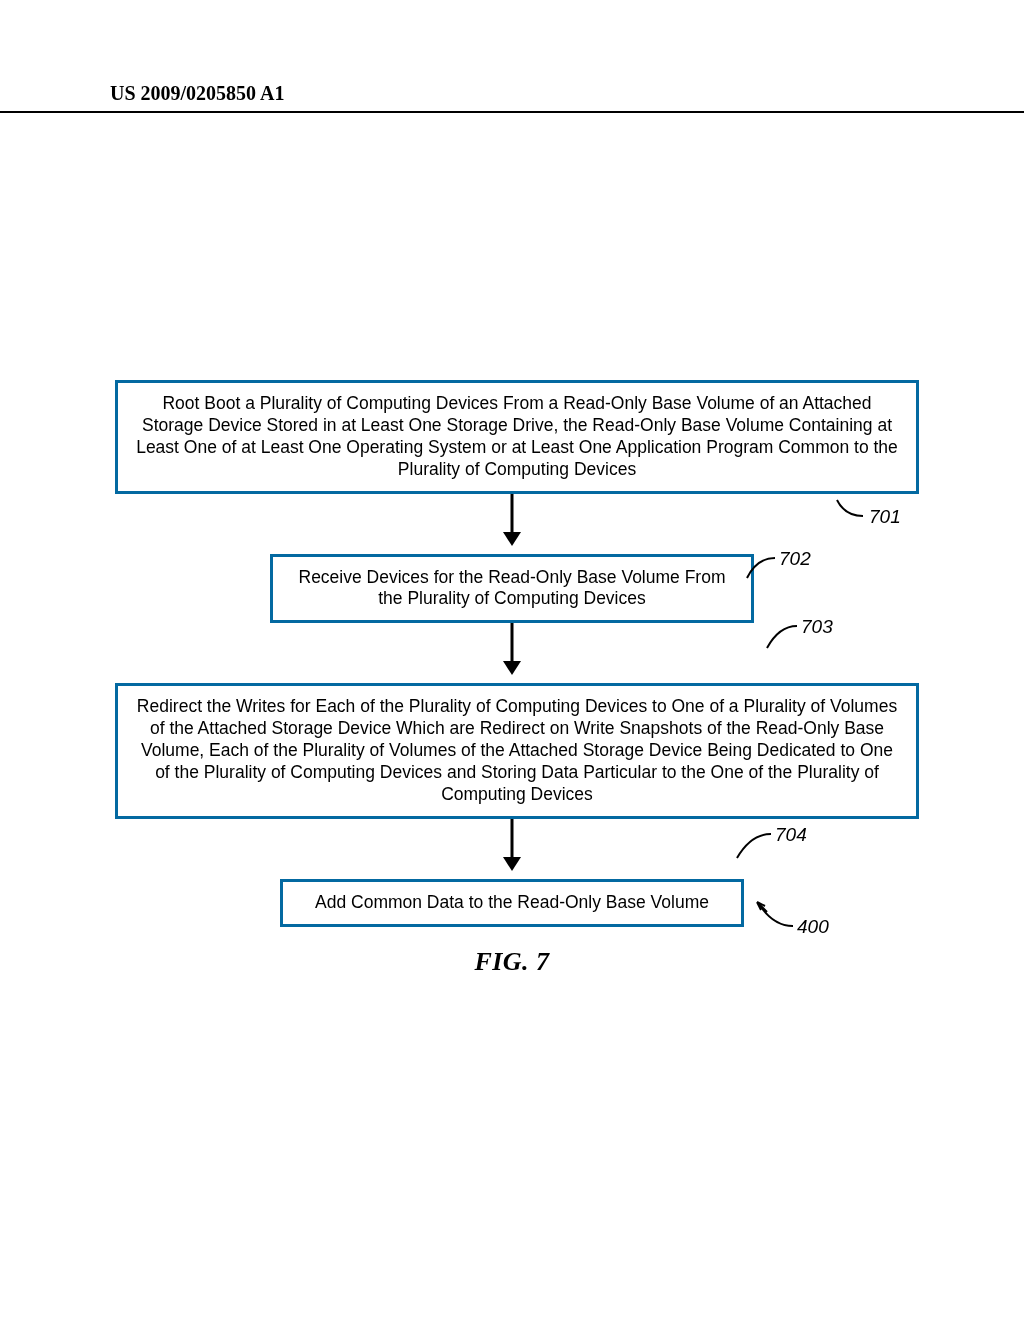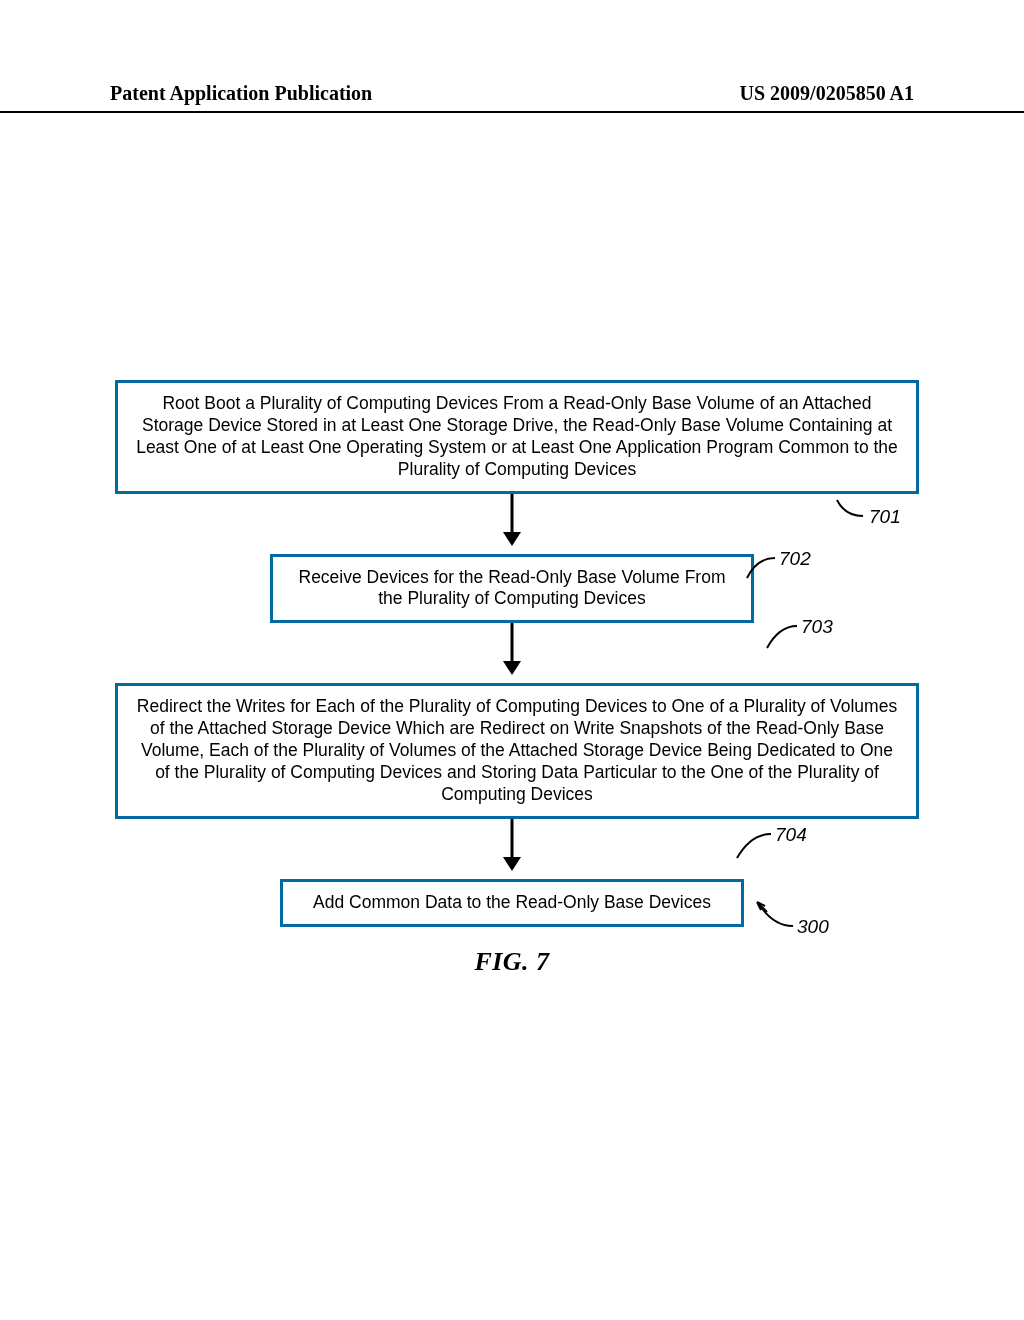--- a/index.html
+++ b/index.html
@@ -95,21 +95,20 @@
     margin-top: 20px;
     letter-spacing: 0.5px;
   }
 </style>
 </head>
 <body>
 
 <div class="page">
 
   <div class="header">
-    <span>Patent Application Publication</span>
     <span>US 2009/0205850 A1</span>
   </div>
 
   <div class="diagram">
 
     <div class="box wide">Root Boot a Plurality of Computing Devices From a Read-Only Base Volume of an Attached Storage Device Stored in at Least One Storage Drive, the Read-Only Base Volume Containing at Least One of at Least One Operating System or at Least One Application Program Common to the Plurality of Computing Devices</div>
 
     <div class="label" style="left:720px; top:118px;">
       <svg width="50" height="30" viewBox="0 0 50 30">
         <path d="M2 2 Q 10 18 28 18" stroke="#000" stroke-width="2" fill="none"></path>
@@ -143,33 +142,33 @@
       <span style="position:absolute; left:36px; top:-2px;text-align:center;">703</span>
     </div>
 
     <div class="box wide">Redirect the Writes for Each of the Plurality of Computing Devices to One of a Plurality of Volumes of the Attached Storage Device Which are Redirect on Write Snapshots of the Read-Only Base Volume, Each of the Plurality of Volumes of the Attached Storage Device Being Dedicated to One of the Plurality of Computing Devices and Storing Data Particular to the One of the Plurality of Computing Devices</div>
 
     <div class="arrow-wrap">
       <div class="arrow-line"></div>
       <div class="arrow-head"></div>
     </div>
 
-    <div class="box small">Add Common Data to the Read-Only Base Devices</div>
+    <div class="box small">Add Common Data to the Read-Only Base Volume</div>
 
     <div class="label" style="left:620px; top:448px;">
       <svg width="58" height="34" viewBox="0 0 58 34">
         <path d="M2 30 Q 16 6 36 6" stroke="#000" stroke-width="2" fill="none"></path>
       </svg>
       <span style="position:absolute; left:40px; top:-4px;">704</span>
     </div>
 
     <div class="fig-caption">FIG. 7</div>
 
     <div class="label" style="left:640px; top:520px;">
       <svg width="60" height="34" viewBox="0 0 60 34">
         <path d="M4 4 L12 12 M4 4 Q 18 26 38 26" stroke="#000" stroke-width="2" fill="none"></path>
         <path d="M2 2 L10 6 M2 2 L6 10" stroke="#000" stroke-width="2" fill="none"></path>
       </svg>
-      <span style="position:absolute; left:42px; top:16px;">300</span>
+      <span style="position:absolute; left:42px; top:16px;">400</span>
     </div>
 
   </div>
 </div>
 
 </body></html>

